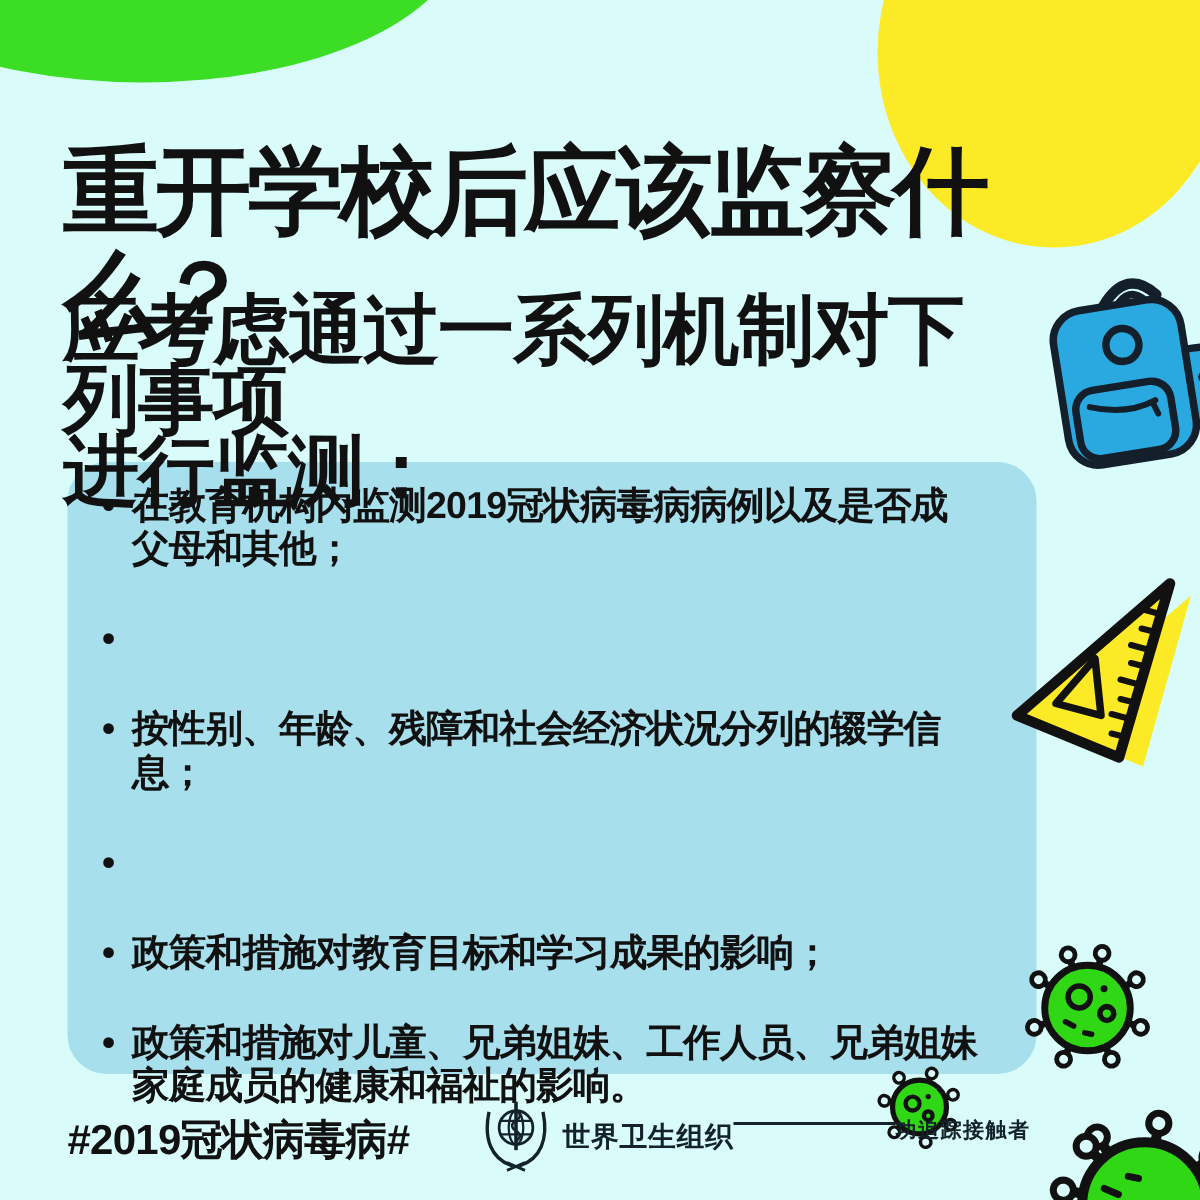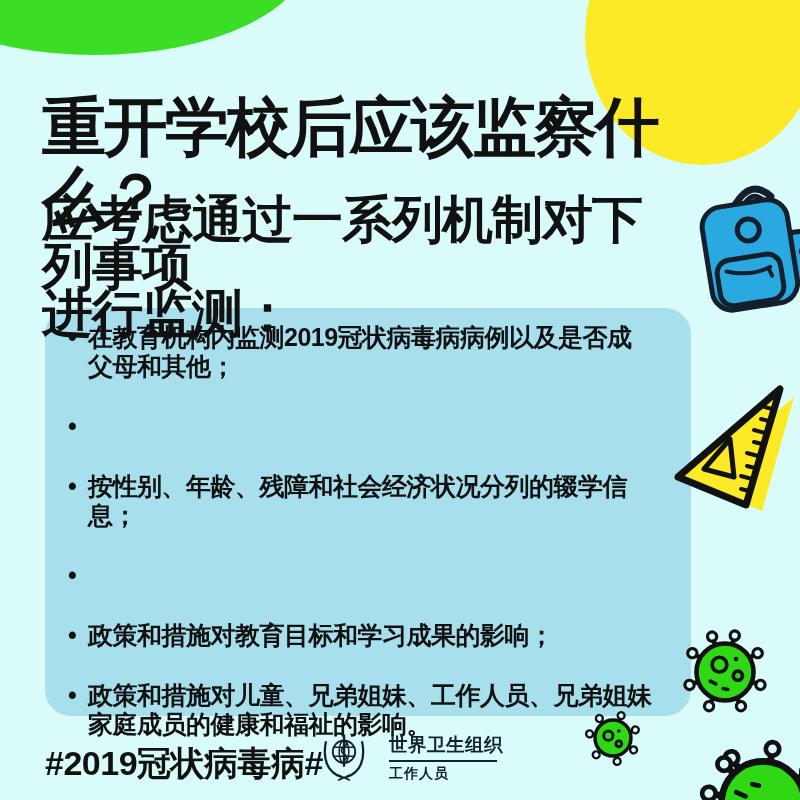--- a/index.html
+++ b/index.html
@@ -38,27 +38,27 @@
   .panel li {
     display:flex; align-items:flex-start;
     font-size:25px; font-weight:800; line-height:29px;
     margin-bottom:31px; letter-spacing:-0.5px;
   }
   .panel li .dot { width:20px; flex:0 0 20px; }
   .panel li .btxt { white-space:pre-line; }
   
   .hashtag {
     position:absolute; left:45px; top:741px; z-index:4;
-    font-size:34px; font-weight:800; letter-spacing:-0.5px;
+    font-size:28px; font-weight:800; letter-spacing:-0.5px;
   }
   .who-block {
     position:absolute; left:320px; top:730px; z-index:4;
     display:flex; align-items:center; gap:7px;
   }
-  .who-text { display:flex; flex-direction:column;margin-left:14px; }
+  .who-text { display:flex; flex-direction:row; }
   .who-name { font-size:18.5px; font-weight:700; letter-spacing:0.5px; color:#14232b; }
   .who-rule { height:2px; background:#14232b; margin:3px 0 3px 0; width:108px; }
   .who-office { font-size:14px; font-weight:700; letter-spacing:1px; color:#14232b; }
   
   .backpack { position:absolute; left:692px; top:176px; z-index:3; transform:rotate(-6deg); }
   .ruler    { position:absolute; left:670px; top:383px; z-index:3; }
   .virus-medium { position:absolute; left:679px; top:626px; z-index:3; }
   .virus-small  { position:absolute; left:584px; top:709px; z-index:3; }
   .virus-large  { position:absolute; left:696px; top:736px; z-index:3; }
 </style>
@@ -261,15 +261,15 @@
       <ellipse cx="32" cy="28" rx="6.5" ry="15" stroke-width="2"></ellipse>
       <line x1="18.5" y1="22" x2="45.5" y2="22" stroke-width="2"></line>
       <line x1="18.5" y1="34" x2="45.5" y2="34" stroke-width="2"></line>
       <line x1="32" y1="5" x2="32" y2="48" stroke-width="3.2"></line>
       <path d="M32 13 q7 4 0 9 q-7 4 0 9 q7 4 0 9" stroke-width="2.2"></path>
     </g>
   </svg>
   <div class="who-text">
     <span class="who-name">世界卫生组织</span>
     <span class="who-rule"></span>
-    <span class="who-office">工作人员</span>
+    <span class="who-office">功追踪接触者</span>
   </div>
 </div>
 
 </body></html>

